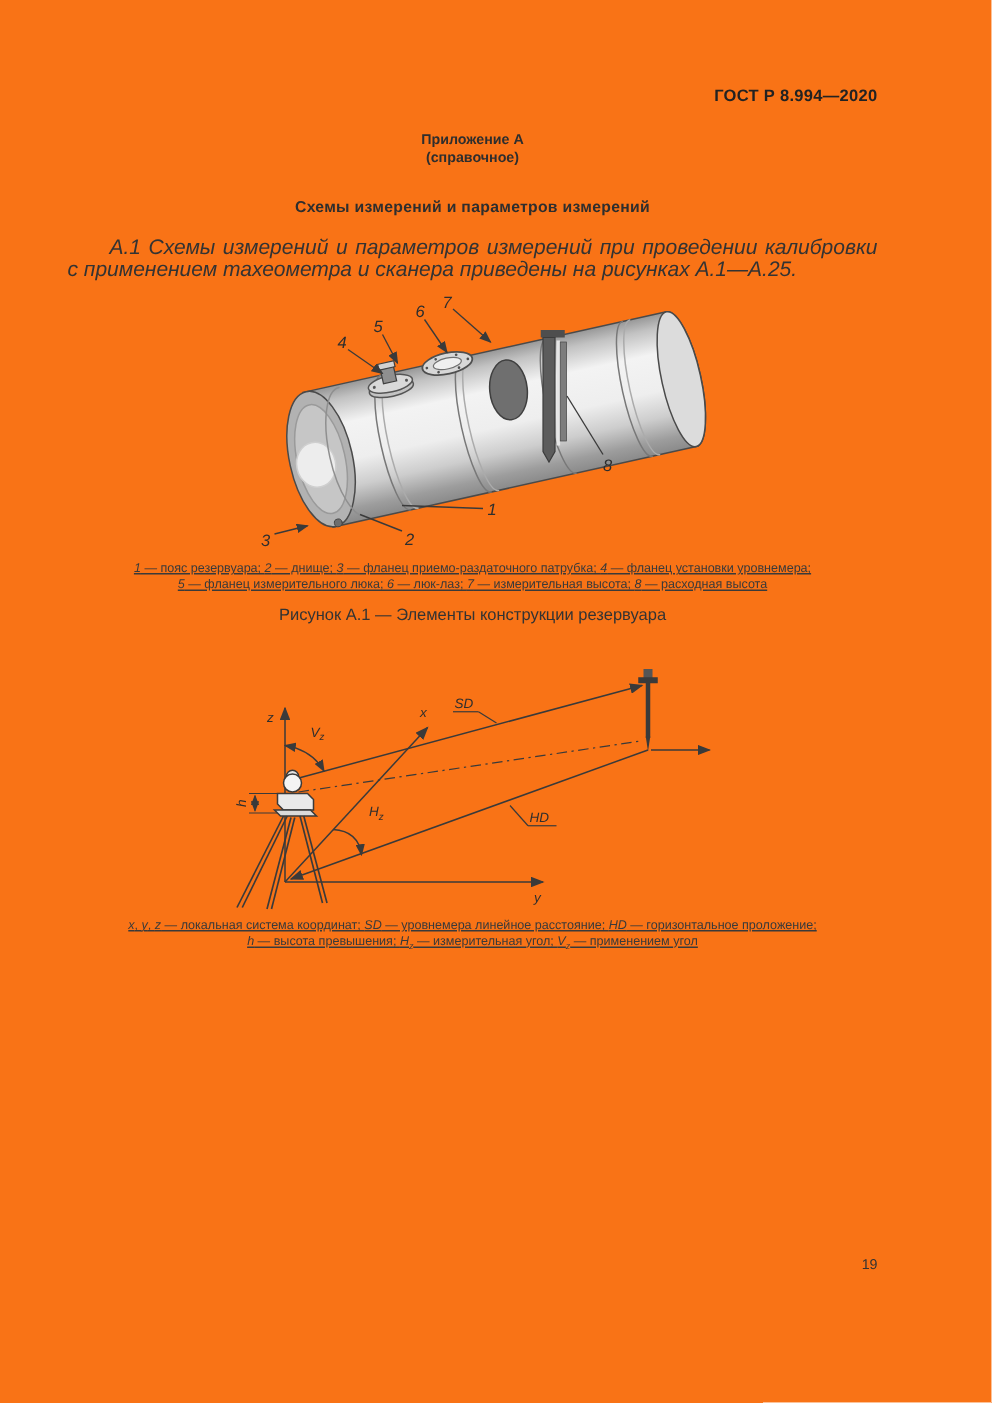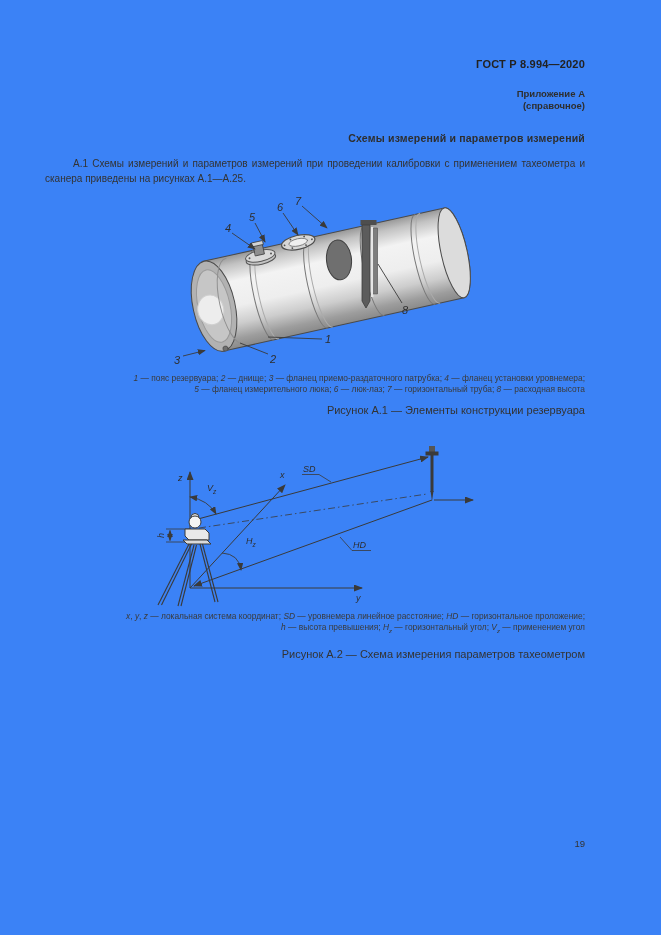--- a/index.html
+++ b/index.html
@@ -1,30 +1,30 @@
 <!DOCTYPE html>
 <html><head>
 <meta charset="utf-8">
 <style>
   html,body{margin:0;padding:0;background:#ffffff;}
   .page{
-    position:relative;width:661px;height:935px;background:#3b82f6;
+    position:relative;width:661px;height:935px;background:#f97316;
     font-family:"Liberation Sans",sans-serif;color:#2e2e2e;overflow:hidden;
   }
   .abs{position:absolute;}
   .content{left:45px;width:540px;}
-  .center{text-align:right;}
+  .center{text-align:center;}
   .bold{font-weight:bold;}
   .right{text-align:right;}
   .header-code{top:58px;font-size:11px;letter-spacing:.2px;color:#222;}
   .appendix-title{top:88px;font-size:9.5px;}
   .appendix-subtitle{top:100px;font-size:9.5px;}
   .section-title{top:132px;font-size:10.5px;letter-spacing:.2px;}
-  .body-par{top:157px;font-size:10px;line-height:14.5px;text-align:justify;text-indent:28px;color:#333;}
-  .legend{font-size:8.4px;line-height:10.6px;color:#3a3a3a;}
+  .body-par{top:157px;font-size:14px;line-height:14.5px;text-align:justify;text-indent:28px;color:#333;font-style:italic;}
+  .legend{font-size:8.4px;line-height:10.6px;color:#3a3a3a;text-decoration:underline;}
   .legend1{top:373px;}
   .legend2{top:611px;}
   .figcap{font-size:11px;color:#333;}
   .figcap1{top:404px;}
   .figcap2{top:648px;}
   .pagenum{top:838px;font-size:9.5px;padding-right:8px;color:#333;}
   .it{font-style:italic;}
   .sub{vertical-align:sub;font-size:.72em;}
   svg{position:absolute;overflow:visible;}
   svg text{font-family:"Liberation Sans",sans-serif;fill:#2e2e2e;}
@@ -137,21 +137,21 @@
         </g>
       <g>
           <line x1="250" y1="111" x2="226" y2="72"></line>
           <text class="callout-num" x="250" y="122" stroke="none">8</text>
         </g>
     </g>
   </svg>
 
   <div class="abs content legend legend1 center">
     <div><span class="it">1</span><span> — пояс резервуара; </span><span class="it">2</span><span> — днище; </span><span class="it">3</span><span> — фланец приемо-раздаточного патрубка; </span><span class="it">4</span><span> — фланец установки уровнемера;</span></div>
-    <div><span class="it">5</span><span> — фланец измерительного люка; </span><span class="it">6</span><span> — люк-лаз; </span><span class="it">7</span><span> — горизонтальный труба; </span><span class="it">8</span><span> — расходная высота</span></div>
+    <div><span class="it">5</span><span> — фланец измерительного люка; </span><span class="it">6</span><span> — люк-лаз; </span><span class="it">7</span><span> — измерительная высота; </span><span class="it">8</span><span> — расходная высота</span></div>
   </div>
   <div class="abs content figcap figcap1 center">Рисунок А.1 — Элементы конструкции резервуара</div>
 
   <svg style="left:135px;top:441px;width:380px;height:166px" viewBox="0 0 380 166">
     <defs>
       <marker id="a2" markerWidth="9" markerHeight="7" refX="8" refY="3.5" orient="auto-start-reverse">
         <path d="M0,0 L9,3.5 L0,7 Z" fill="#3a3a3a"></path>
       </marker>
     </defs>
 
@@ -212,19 +212,18 @@
     <g>
       <rect x="294" y="5" width="6" height="6" fill="#555"></rect>
       <rect x="290.5" y="10.5" width="13" height="4" fill="#3a3a3a"></rect>
       <line x1="297" y1="14" x2="297" y2="51" stroke="#3a3a3a" stroke-width="3"></line>
       <polygon points="295.5,50 297,60 298.5,50" fill="#3a3a3a"></polygon>
     </g>
   </svg>
 
   <div class="abs content legend legend2 center">
     <div><span class="it">x</span><span>, </span><span class="it">y</span><span>, </span><span class="it">z</span><span> — локальная система координат; </span><span class="it">SD</span><span> — уровнемера линейное расстояние; </span><span class="it">HD</span><span> — горизонтальное проложение;</span></div>
-    <div><span class="it">h</span><span> — высота превышения; </span><span class="it">H</span><span class="it sub">z</span><span> — горизонтальный угол; </span><span class="it">V</span><span class="it sub">z</span><span> — применением угол</span></div>
+    <div><span class="it">h</span><span> — высота превышения; </span><span class="it">H</span><span class="it sub">z</span><span> — измерительная угол; </span><span class="it">V</span><span class="it sub">z</span><span> — применением угол</span></div>
   </div>
-  <div class="abs content figcap figcap2 center">Рисунок А.2 — Схема измерения параметров тахеометром</div>
 
   <div class="abs content pagenum right">19</div>
 
 </div>
 
 </body></html>

